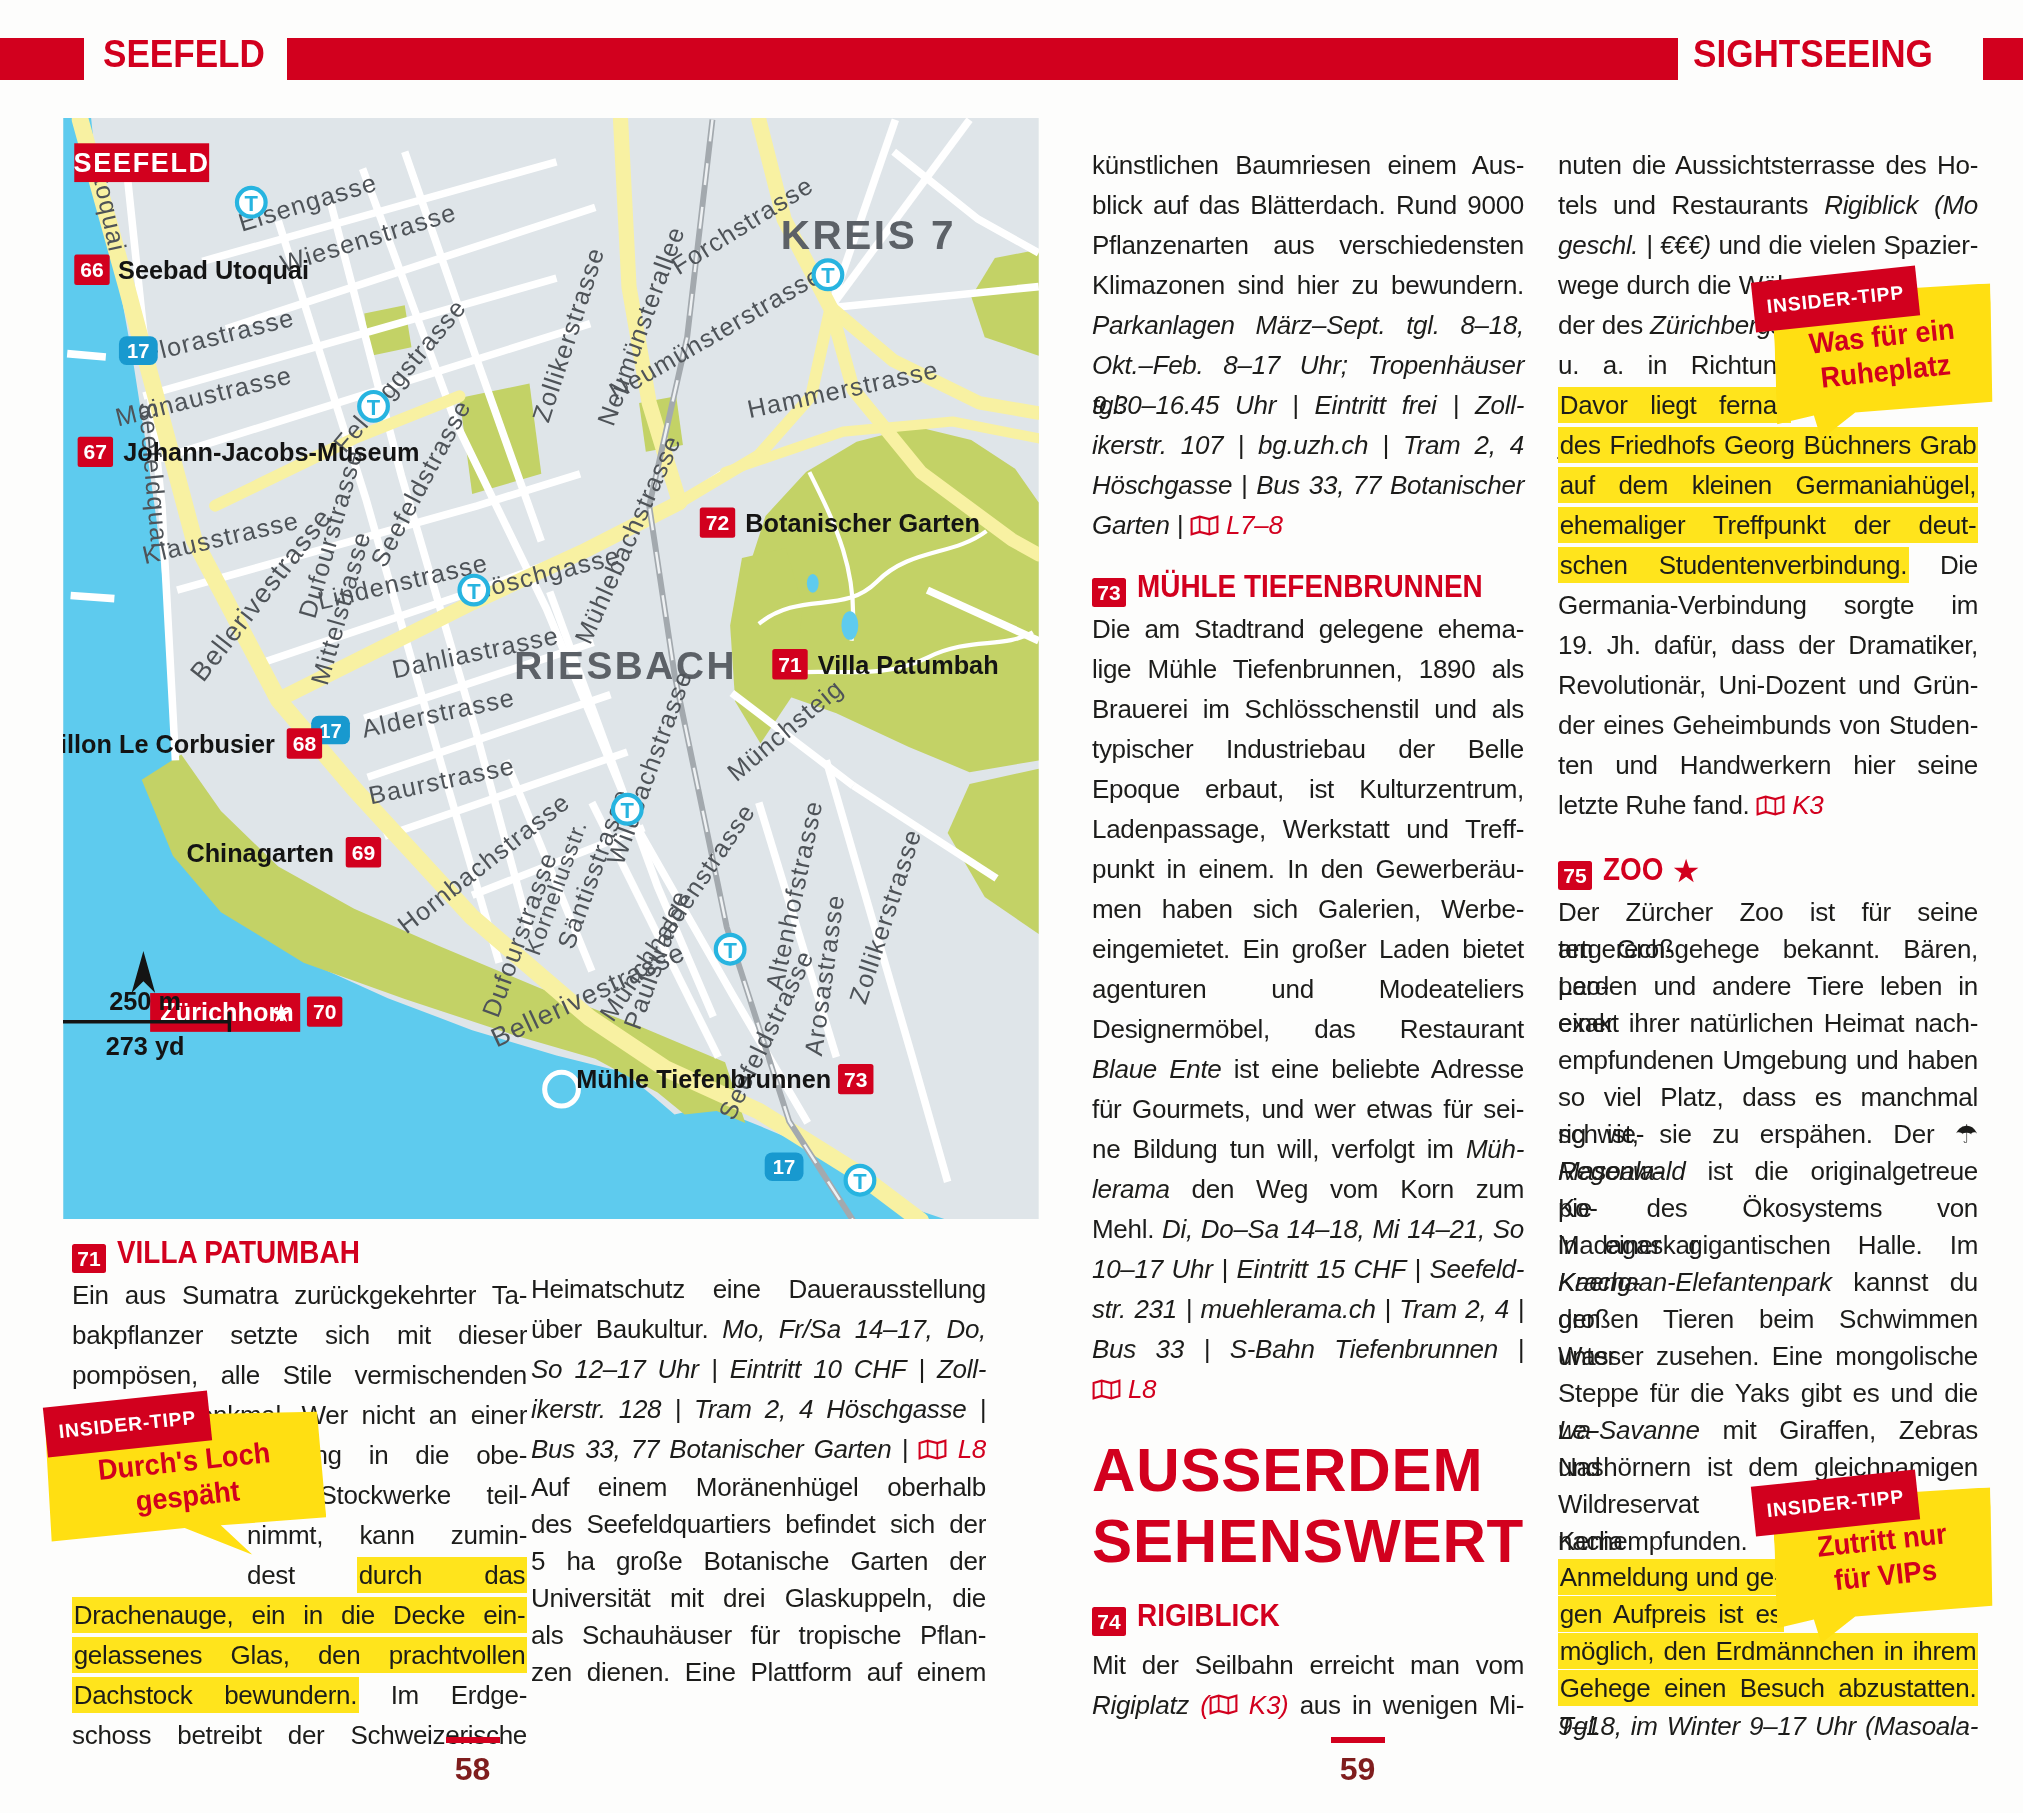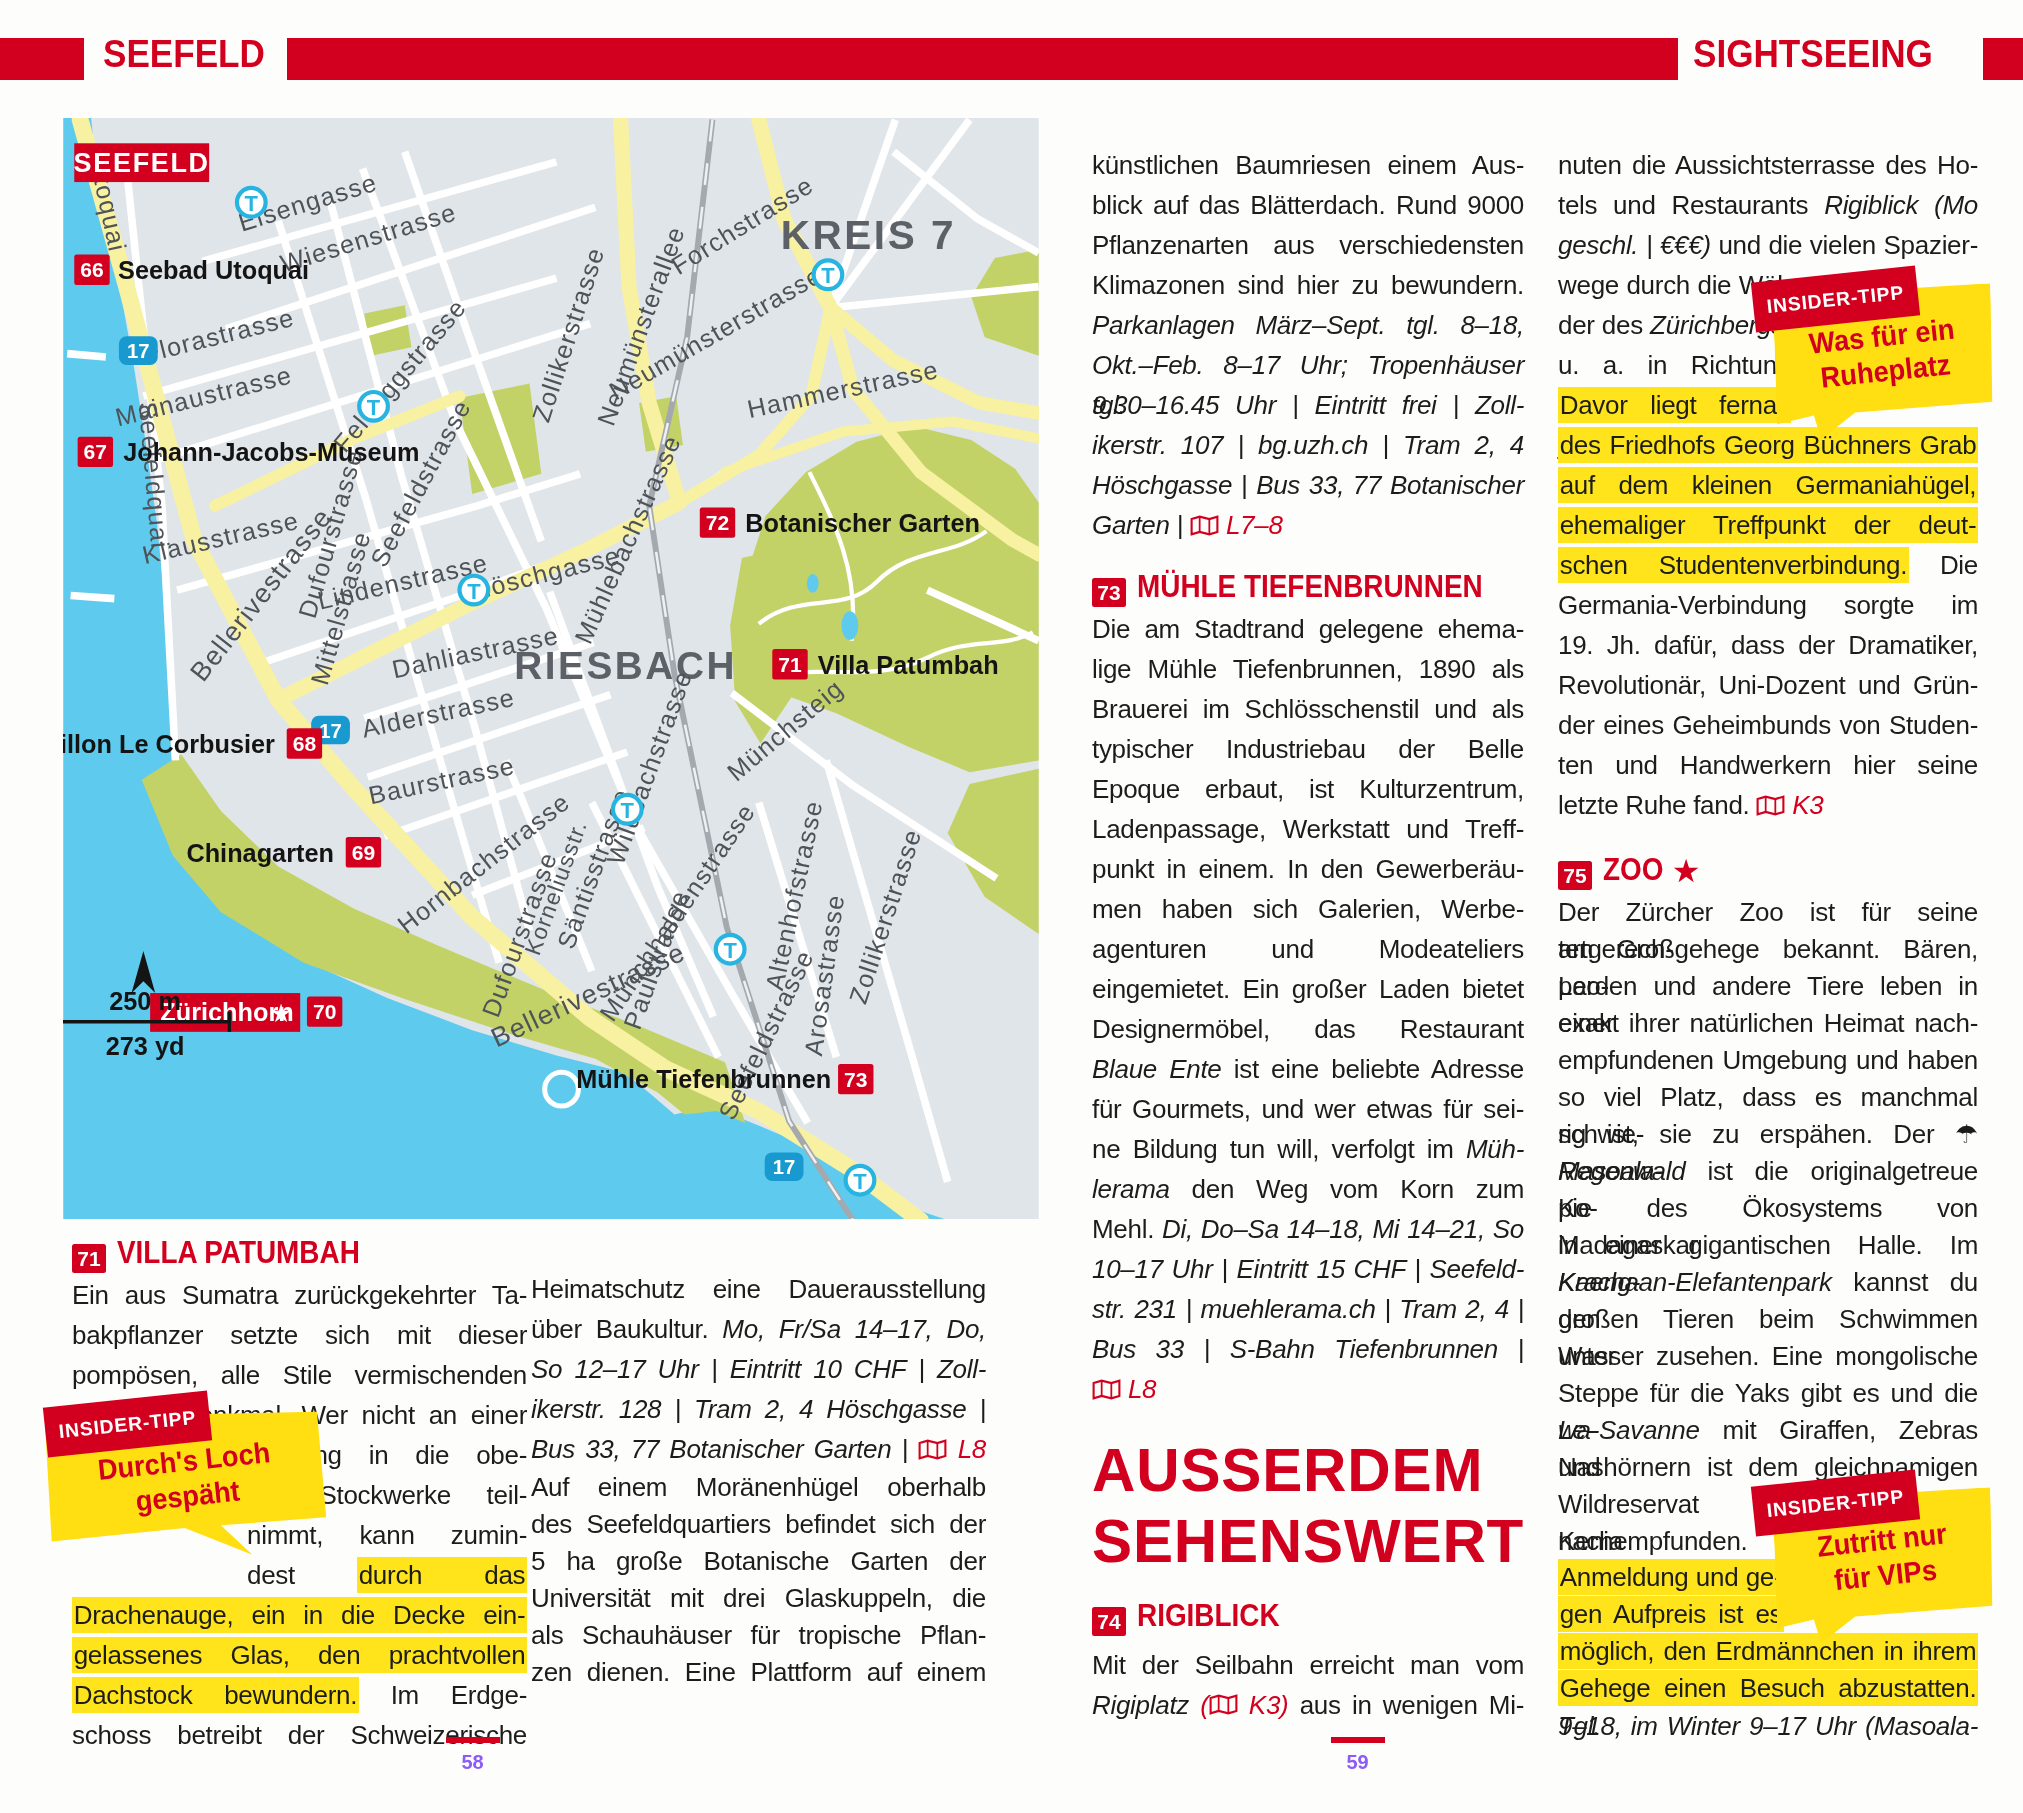--- a/index.html
+++ b/index.html
@@ -66,21 +66,21 @@
   .tip-left { left:-25px; width:278px; }
   .tip-left .ribbon{ left:-1.7px; }
   .tip-left .balloon { height:145px; clip-path:polygon(0 0,98% 3%,100% 76%,62% 79%,73% 100%,49% 80%,1% 86%); }
   .tip-right { width:218px; }
   .tip-right .ribbon{ left:-22px; }
   .tip-right .balloon { height:150px; clip-path:polygon(0 4%,100% 0,99% 79%,36% 83%,20% 100%,17% 84%,0 89%); }
 
   
   .pageno { position:absolute; top:1737px; width:67px; text-align:center; }
   .pageno .rule { display:block; width:54px; height:5.9px; background:var(--accent); margin:0 auto 8.4px; }
-  .pageno .num { font-weight:bold; font-size:20px; color:#8b5cf6; }
+  .pageno .num { font-weight:bold; font-size:32px; color:#7f1d1d; }
   .pn-l { left:439px; }
   .pn-r { left:1324px; }
 </style>
 </head>
 <body>
 
 <div class="page">
 
   <header>
     <div class="hbar hbar-l"></div>
@@ -308,22 +308,22 @@
         <div class="h "><span class="hbadge">73</span><span class="htxt">MÜHLE TIEFENBRUNNEN</span></div>
         <div class="p">
           <div class="ln"><span>Die am Stadtrand gelegene ehema-</span></div>
           <div class="ln"><span>lige Mühle Tiefenbrunnen, 1890 als</span></div>
           <div class="ln"><span>Brauerei im Schlösschenstil und als</span></div>
           <div class="ln"><span>typischer Industriebau der Belle</span></div>
           <div class="ln"><span>Epoque erbaut, ist Kulturzentrum,</span></div>
           <div class="ln"><span>Ladenpassage, Werkstatt und Treff-</span></div>
           <div class="ln"><span>punkt in einem. In den Gewerberäu-</span></div>
           <div class="ln"><span>men haben sich Galerien, Werbe-</span></div>
+          <div class="ln"><span>eingemietet. Ein großer Laden bietet</span></div>
           <div class="ln"><span>agenturen und Modeateliers</span></div>
-          <div class="ln"><span>eingemietet. Ein großer Laden bietet</span></div>
           <div class="ln"><span>Designermöbel, das Restaurant</span></div>
           <div class="ln"><i>Blaue Ente</i><span> ist eine beliebte Adresse</span></div>
           <div class="ln"><span>für Gourmets, und wer etwas für sei-</span></div>
           <div class="ln"><span>ne Bildung tun will, verfolgt im </span><i>Müh-</i></div>
           <div class="ln"><i>lerama</i><span> den Weg vom Korn zum</span></div>
           <div class="ln"><span>Mehl. </span><i>Di, Do–Sa 14–18, Mi 14–21, So</i></div>
           <div class="ln"><i>10–17 Uhr | Eintritt 15 CHF | Seefeld-</i></div>
           <div class="ln"><i>str. 231 | muehlerama.ch | Tram 2, 4 |</i></div>
           <div class="ln"><i>Bus 33 | S-Bahn Tiefenbrunnen |</i></div>
           <div class="ln nj"><svg class="mapico" viewBox="0 0 36 26">

